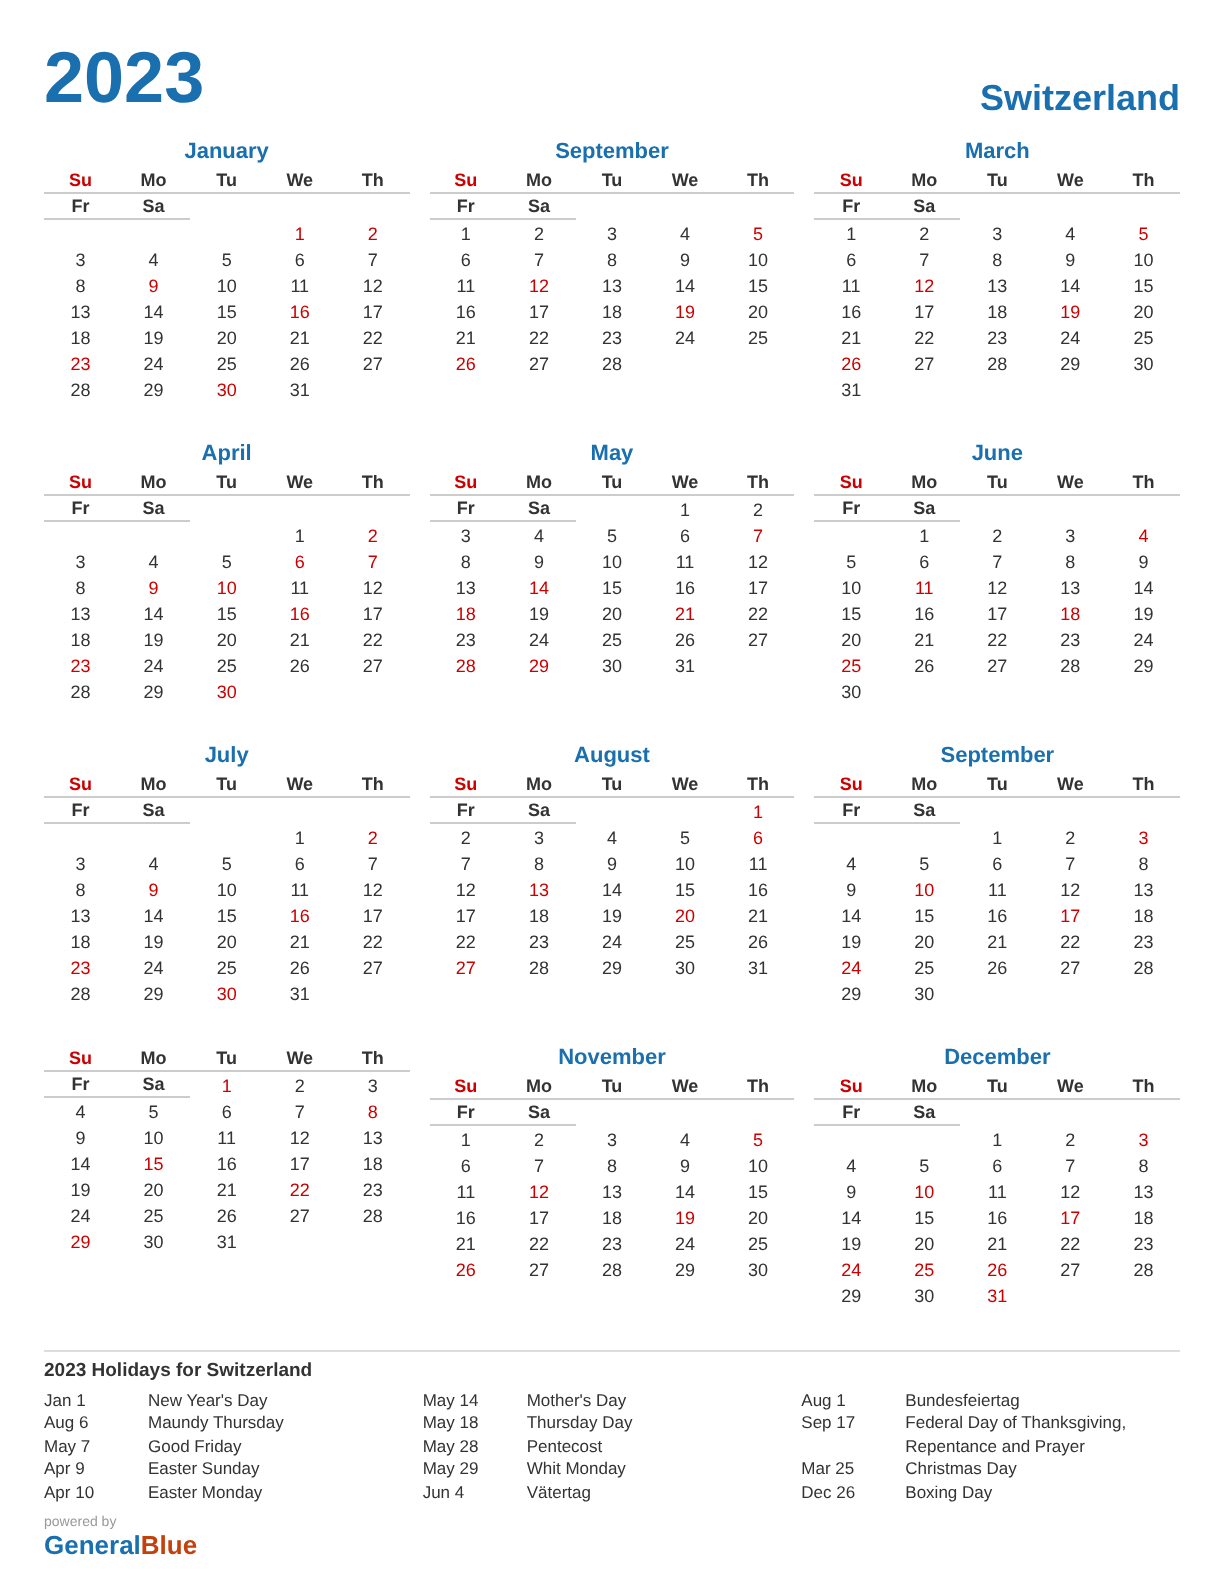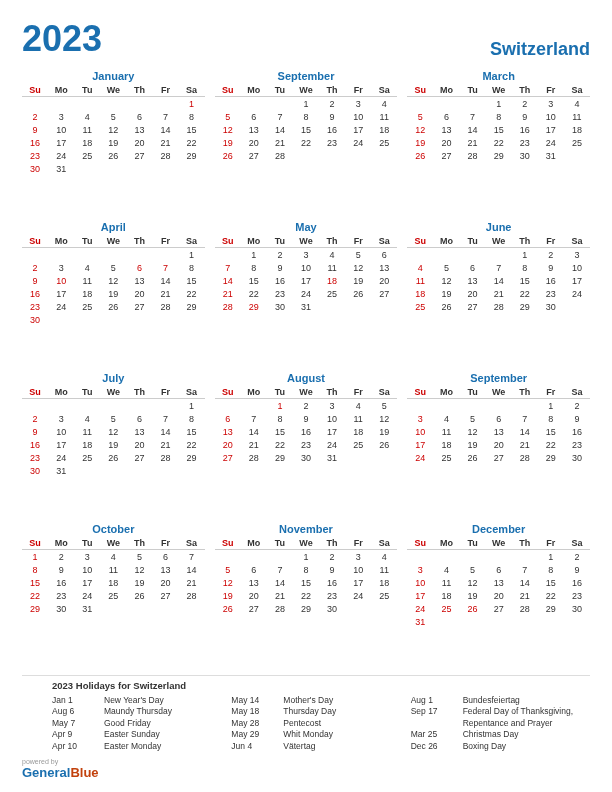--- a/index.html
+++ b/index.html
@@ -48,21 +48,21 @@
     }
     .month-title {
       text-align: center;
       color: #1a6faf;
       font-size: 11px;
       font-weight: bold;
       margin-bottom: 2px;
     }
     .month-grid {
       display: grid;
-      grid-template-columns: repeat(7, 1fr);
+      grid-template-columns: repeat(5, 1fr);
       gap: 0;
     }
     .day-header {
       text-align: center;
       font-size: 9px;
       color: #333;
       font-weight: bold;
       padding: 1px 0;
       border-bottom: 1px solid #ccc;
     }
@@ -72,21 +72,20 @@
       padding: 1.5px 0;
       color: #333;
     }
     .divider {
       border: none;
       border-top: 1px solid #ddd;
       margin: 6px 0 4px 0;
     }
     .holidays-section {
       font-size: 9px;
-      margin-left: 30px;
     }
     .holidays-title {
       font-weight: bold;
       font-size: 9.5px;
       margin-bottom: 4px;
       color: #333;
     }
     .holidays-columns {
       display: flex;
       gap: 0;
@@ -575,21 +574,20 @@
           <div class="day-cell" style="color: rgb(204, 0, 0);">24</div>
           <div class="day-cell">25</div>
           <div class="day-cell">26</div>
           <div class="day-cell">27</div>
           <div class="day-cell">28</div>
           <div class="day-cell">29</div>
           <div class="day-cell">30</div>
         </div>
       </div>
       <div class="month-block">
-        <div class="month-title">October</div>
         <div class="month-grid">
           <div class="day-header" style="color: rgb(204, 0, 0);">Su</div>
           <div class="day-header">Mo</div>
           <div class="day-header">Tu</div>
           <div class="day-header">We</div>
           <div class="day-header">Th</div>
           <div class="day-header">Fr</div>
           <div class="day-header">Sa</div>
           <div class="day-cell" style="color: rgb(204, 0, 0);">1</div>
           <div class="day-cell">2</div>

